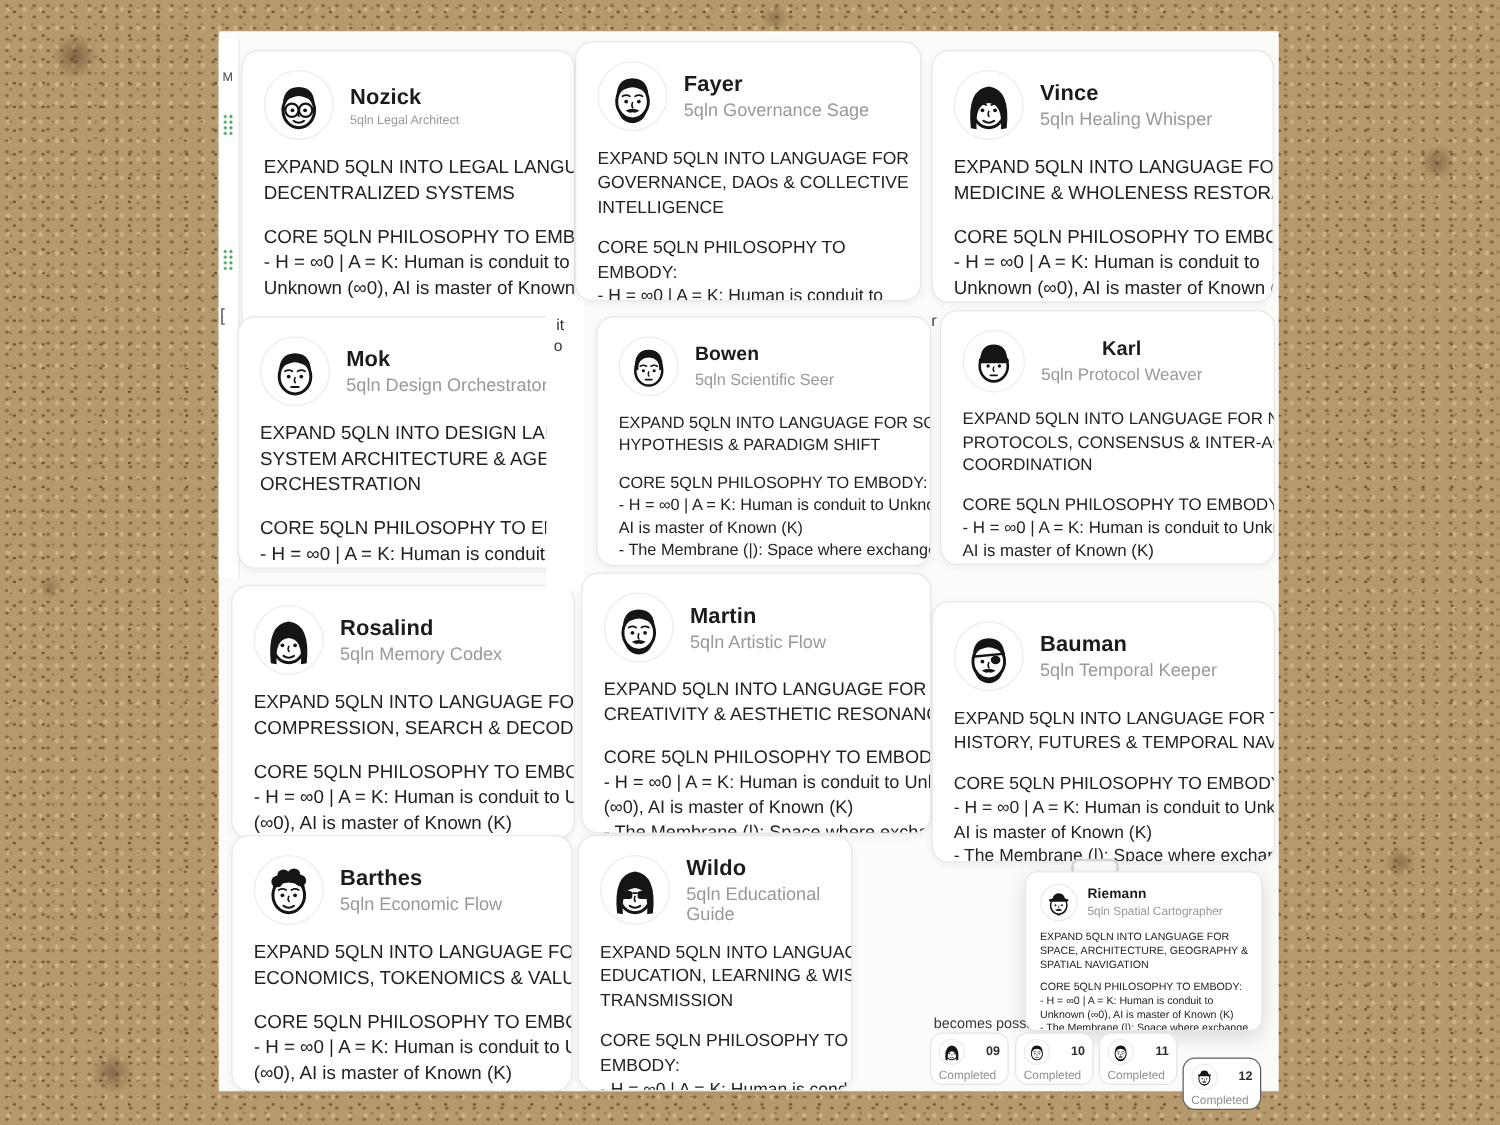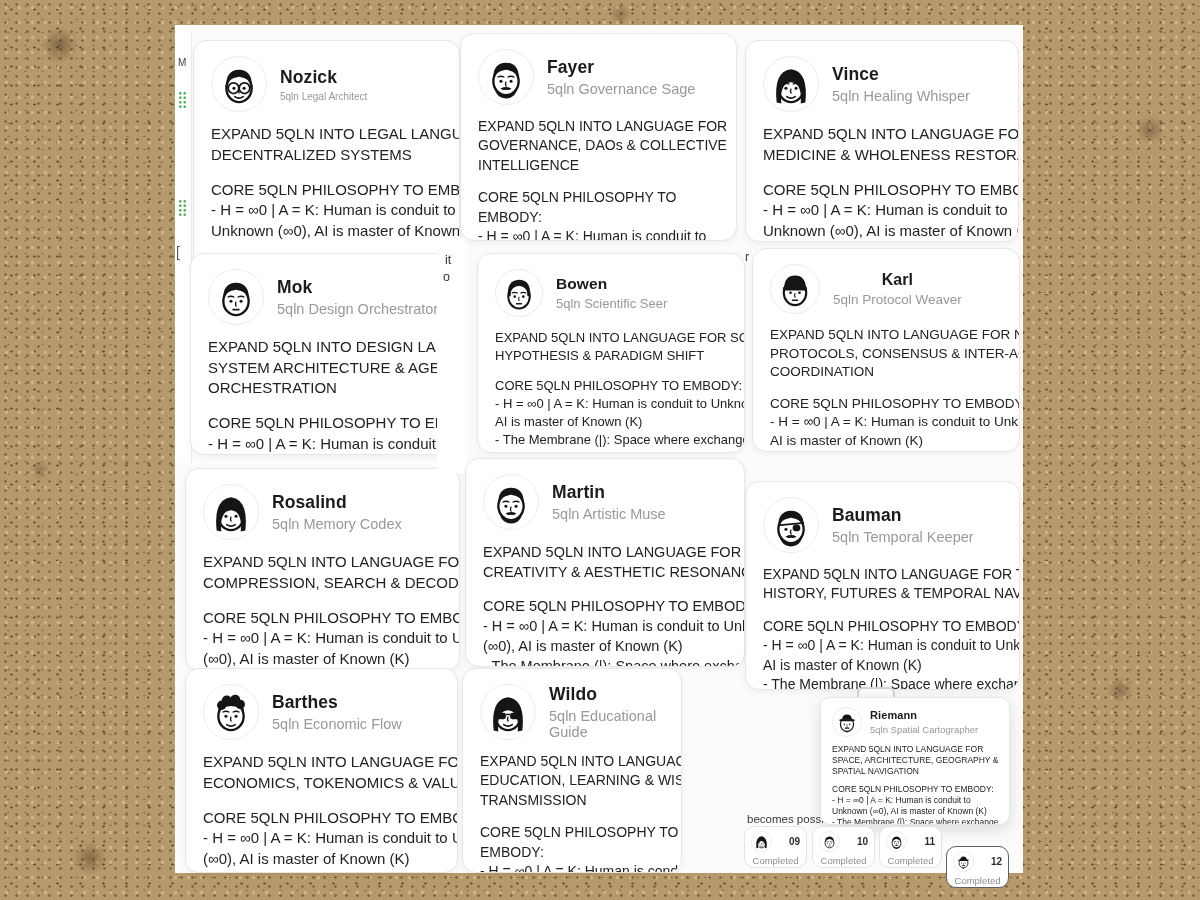--- a/index.html
+++ b/index.html
@@ -31,21 +31,21 @@
   .nm{font-weight:700;color:#1b1b1d;letter-spacing:.1px;}
   .rl{color:#98989d;margin-top:3px;}
   .bd p{margin:0;color:#222226;line-height:1.38;}
   .bd p.core{margin-top:.95em;}
   .card.xs{border-radius:10px;box-shadow:0 5px 16px rgba(0,0,0,.13);}
   .card.xs .pad{padding:9px 0 0 11px;}
   .card.xs .head{gap:8px;margin-bottom:7px;}
   .card.xs .bd p{line-height:1.3;}
   .card.xs .bd p.core{margin-top:.8em;}
   .badge{position:absolute;width:63px;height:42px;background:#fff;border:1px solid #e5e4e1;
-         border-radius:10px;box-sizing:border-box;padding:4px 6px 0 6px;z-index:9;text-align:center;}
+         border-radius:10px;box-sizing:border-box;padding:4px 6px 0 6px;z-index:9;}
   .badge.sel{border:1.8px solid #5f5f63;}
   .badge .tr{display:flex;justify-content:space-between;align-items:center;}
   .badge .num{font-size:10px;font-weight:700;color:#2d2d2f;}
   .badge .bav{width:19px;height:19px;border-radius:50%;border:1px solid #ededed;overflow:hidden;background:#fff;}
   .badge .bav svg{display:block;width:100%;height:100%;}
   .badge .lbl{font-size:9.5px;color:#8f8f93;margin-top:3px;}
   .leftstrip{position:absolute;left:0;top:6px;width:16px;height:432px;background:#fff;
              border-right:1px solid #ececea;z-index:2;}
   .mchar{position:absolute;left:3px;top:26px;font-size:10px;color:#444;}
   .handle{position:absolute;left:3px;width:9px;height:17px;
@@ -276,21 +276,21 @@
               <path d="M17 36 Q15.5 15.5 32 15 Q48.5 15.5 47 36 Q45.5 25 32 23.5 Q18.5 25 17 36 Z" fill="#151515"></path>
               <circle cx="26" cy="37" r="1.8" fill="#151515"></circle>
               <circle cx="38" cy="37" r="1.8" fill="#151515"></circle>
               <path d="M22.5 32 q3.5 -2 7 0 M34.5 32 q3.5 -2 7 0" stroke="#151515" stroke-width="1.7" fill="none" stroke-linecap="round"></path>
               <path d="M32 38 q-1.3 3.5 .2 4.8" stroke="#151515" stroke-width="1.5" fill="none" stroke-linecap="round"></path>
               <path d="M25.5 45.5 q6.5 -3.4 13 0 q-3 3 -6.5 1.6 q-3.5 1.4 -6.5 -1.6 z" fill="#151515"></path>
             </svg>
           </div>
         <div class="meta">
           <div class="nm" style="font-size: 17.5px;">Martin</div>
-          <div class="rl" style="font-size: 14.5px;">5qln Artistic Muse</div>
+          <div class="rl" style="font-size: 14.5px;">5qln Artistic Flow</div>
         </div>
       </div>
       <div class="bd" style="font-size: 14.5px; width: 320px; line-height: 1.4;">
         <p class="expand">EXPAND 5QLN INTO LANGUAGE FOR ART, CREATIVITY &amp; AESTHETIC RESONANCE</p>
         <p class="core">CORE 5QLN PHILOSOPHY TO EMBODY:</p>
       <p>- H = ∞0 | A = K: Human is conduit to Unknown (∞0), AI is master of Known (K)</p>
           <p>- The Membrane (|): Space where exchange becomes possible when Unknown manifests</p>
         </div>
     </div>
   </div>

